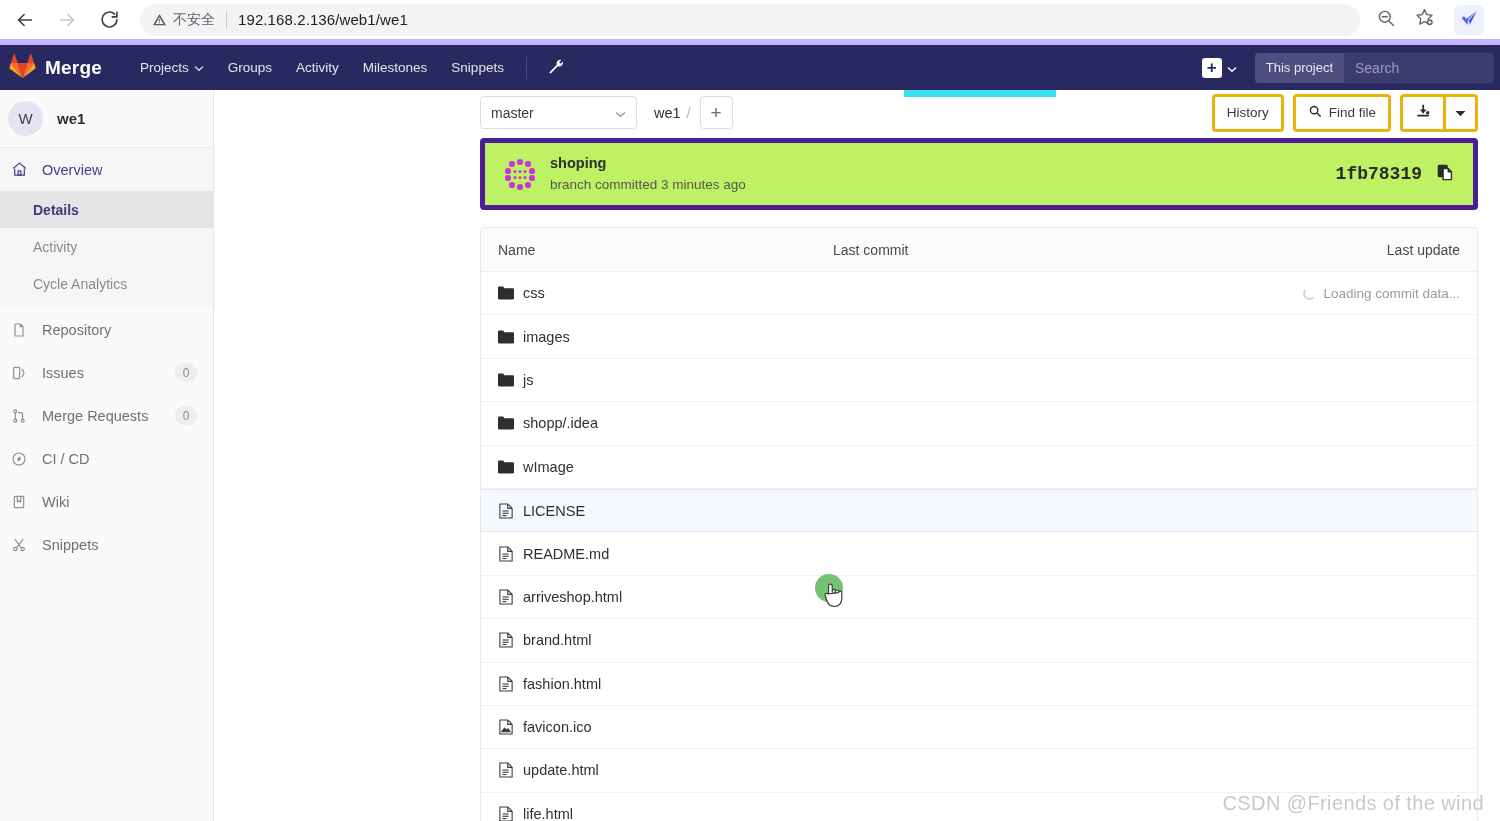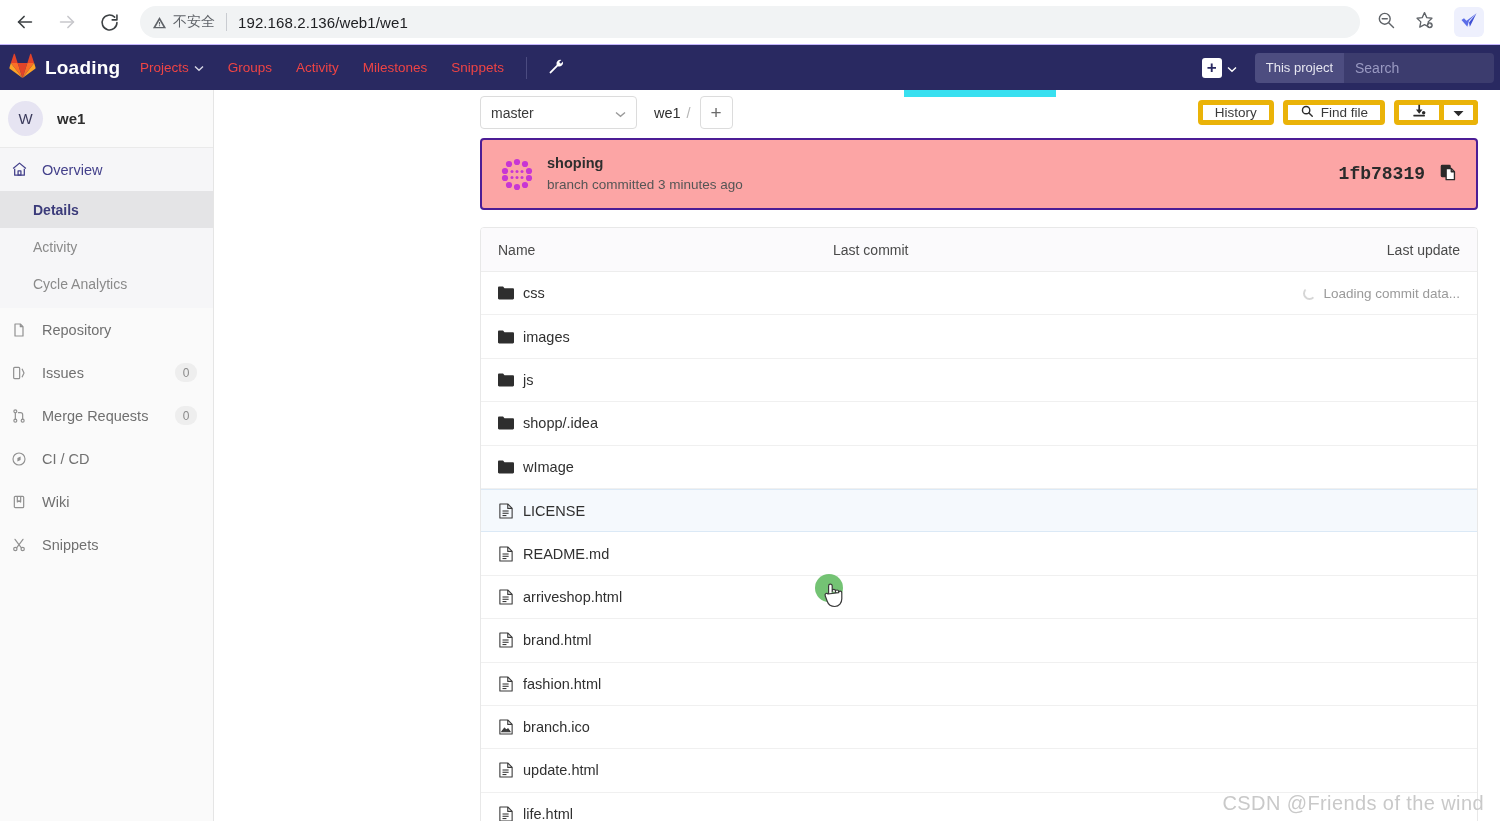--- a/index.html
+++ b/index.html
@@ -7,21 +7,21 @@
     width: 1500px; height: 821px;
     font-family: "Liberation Sans", sans-serif;
     background: #fff;
     overflow: hidden;
   }
 
   
   .browser-bar {
     position: absolute; top: 0; left: 0; width: 1500px; height: 45px;
     background: #ffffff; display: flex; align-items: center;
-    border-bottom: 1px solid #c4b5fd;
+    border-bottom: 6px solid #c4b5fd;
   }
   .nav-btn {
     width: 34px; height: 34px; margin-left: 8px;
     display: flex; align-items: center; justify-content: center;
     border-radius: 50%; color: #3c4043;
   }
   .nav-btn.disabled { color: #c8c8cc; }
   .nav-btn svg { display: block; }
   .omnibox {
     margin-left: 14px; height: 32px; flex: 1; margin-right: 10px;
@@ -44,21 +44,21 @@
 
   
   .gl-navbar {
     position: absolute; top: 45px; left: 0; width: 1500px; height: 45px;
     background: #292961; display: flex; align-items: center; color: #fff;
   }
   .gl-logo-wrap { display: flex; align-items: center; gap: 9px; padding-left: 9px; width: 110px; }
   .gl-logo-text { font-size: 19px; font-weight: 600; letter-spacing: .2px; }
   .gl-nav-items { display: flex; align-items: center; gap: 0; margin-left: 18px; }
   .gl-nav-item {
-    font-size: 13.5px; color: #ef4444; padding: 6px 12px; display: flex;
+    font-size: 13.5px; color: #e5e5e5; padding: 6px 12px; display: flex;
     align-items: center; gap: 5px; white-space: nowrap;
   }
   .gl-nav-divider { width: 1px; height: 22px; background: #4b4b80; margin: 0 10px; }
   .gl-wrench { padding: 6px 10px; color: #ffffff; display:flex; align-items:center; }
   .gl-right { margin-left: auto; display: flex; align-items: center; padding-right: 6px; }
   .gl-plus {
     display: flex; align-items: center; gap: 5px; color: #fff; padding: 4px 8px;
   }
   .gl-plus-box {
     width: 20px; height: 20px; background: #fff; color: #292961; border-radius: 3px;
@@ -125,31 +125,31 @@
   }
   .crumbs { margin-left: 17px; font-size: 14.5px; color: #2f2f2f; display: flex; align-items: center; gap: 6px; }
   .crumb-sep { color: #b5b5b5; }
   .add-btn {
     margin-left: 9px; width: 33px; height: 33px; border: 1px solid #dcdcdc;
     border-radius: 4px; display: flex; align-items: center; justify-content: center;
     color: #6b6b6b; font-size: 19px; background: #fff;
   }
   .toolbar-right { margin-left: auto; display: flex; align-items: center; gap: 0; }
   .tb-btn {
-    height: 25px; border: 5px solid #eab308; background: #fff; font-size: 13.5px; color: #3a3a3a;
+    height: 38px; border: 3px solid #eab308; background: #fff; font-size: 13.5px; color: #3a3a3a;
     display: flex; align-items: center; gap: 7px; padding: 0 12px;
   }
   .tb-btn.first { border-radius: 4px; }
   .tb-btn.group-a { border-radius: 4px 0 0 4px; }
   .tb-btn.group-b { border-radius: 0 4px 4px 0; border-left: none; padding: 0 9px; }
   .tb-gap { width: 9px; }
 
   .commit-card {
     position: absolute; top: 48px; left: 266px; right: 22px; height: 72px;
-    border: 2px solid #4c1d95; border-radius: 4px; background: #fca5a5;
+    border: 5px solid #4c1d95; border-radius: 4px; background: #bef264;
     display: flex; align-items: center; padding: 0 18px;
   }
   .identicon { width: 34px; height: 34px; margin-right: 13px; }
   .commit-title { font-size: 14.5px; font-weight: 700; color: #2e2e2e; line-height: 1.5; }
   .commit-sub { font-size: 13.5px; color: #555; line-height: 1.5; }
   .commit-right { margin-left: auto; display: flex; align-items: center; gap: 14px; }
   .commit-sha { font-family: "Liberation Mono", monospace; font-size: 18px; font-weight: 700; color: #2b2b2b; }
 
   .files-table {
     position: absolute; top: 137px; left: 266px; right: 22px; bottom: -100px;
@@ -268,21 +268,21 @@
       <svg width="27" height="25" viewBox="0 0 36 34">
         <path fill="#e24329" d="M18 34 24.6 13.7H11.4z"></path>
         <path fill="#fc6d26" d="M18 34 11.4 13.7H2.2z"></path>
         <path fill="#fca326" d="M2.2 13.7.2 20a1.4 1.4 0 0 0 .5 1.5L18 34z"></path>
         <path fill="#e24329" d="M2.2 13.7h9.2L7.5 1.5c-.2-.6-1.1-.6-1.3 0z"></path>
         <path fill="#fc6d26" d="M18 34 24.6 13.7h9.2z"></path>
         <path fill="#fca326" d="M33.8 13.7 35.8 20a1.4 1.4 0 0 1-.5 1.5L18 34z"></path>
         <path fill="#e24329" d="M33.8 13.7h-9.2L28.5 1.5c.2-.6 1.1-.6 1.3 0z"></path>
       </svg>
     </span>
-    <span class="gl-logo-text">Loading</span>
+    <span class="gl-logo-text">Merge</span>
   </div>
 
   <div class="gl-nav-items">
     <div class="gl-nav-item">
       <span>Projects</span>
       <span>
         <svg width="10" height="7" viewBox="0 0 10 7" fill="none" stroke="#d8d8e6" stroke-width="1.4">
             <polyline points="1 1.5 5 5.2 9 1.5"></polyline>
           </svg>
       </span>
@@ -669,21 +669,21 @@
         </div>
         <div class="ft-row">
           <div class="col-name">
             <span class="row-icon file">
               <svg width="14" height="16" viewBox="0 0 16 18" fill="none" stroke="#3b3b3b" stroke-width="1.25" stroke-linejoin="round">
                 <path d="M1 1h9l5 5v11H1z"></path>
                 <polyline points="10 1 10 6 15 6"></polyline>
                 <path d="M3 14.5 6.3 10.3l2.2 2.6 1.8-1.9 2.5 3.5z" fill="#3b3b3b"></path>
               </svg>
             </span>
-            <span>branch.ico</span>
+            <span>favicon.ico</span>
           </div>
           <div class="col-commit"></div>
           <div class="col-update"></div>
         </div>
         <div class="ft-row">
           <div class="col-name">
             <span class="row-icon file">
               <svg width="14" height="16" viewBox="0 0 16 18" fill="none" stroke="#3b3b3b" stroke-width="1.25" stroke-linejoin="round">
                 <path d="M1 1h9l5 5v11H1z"></path>
                 <polyline points="10 1 10 6 15 6"></polyline>

